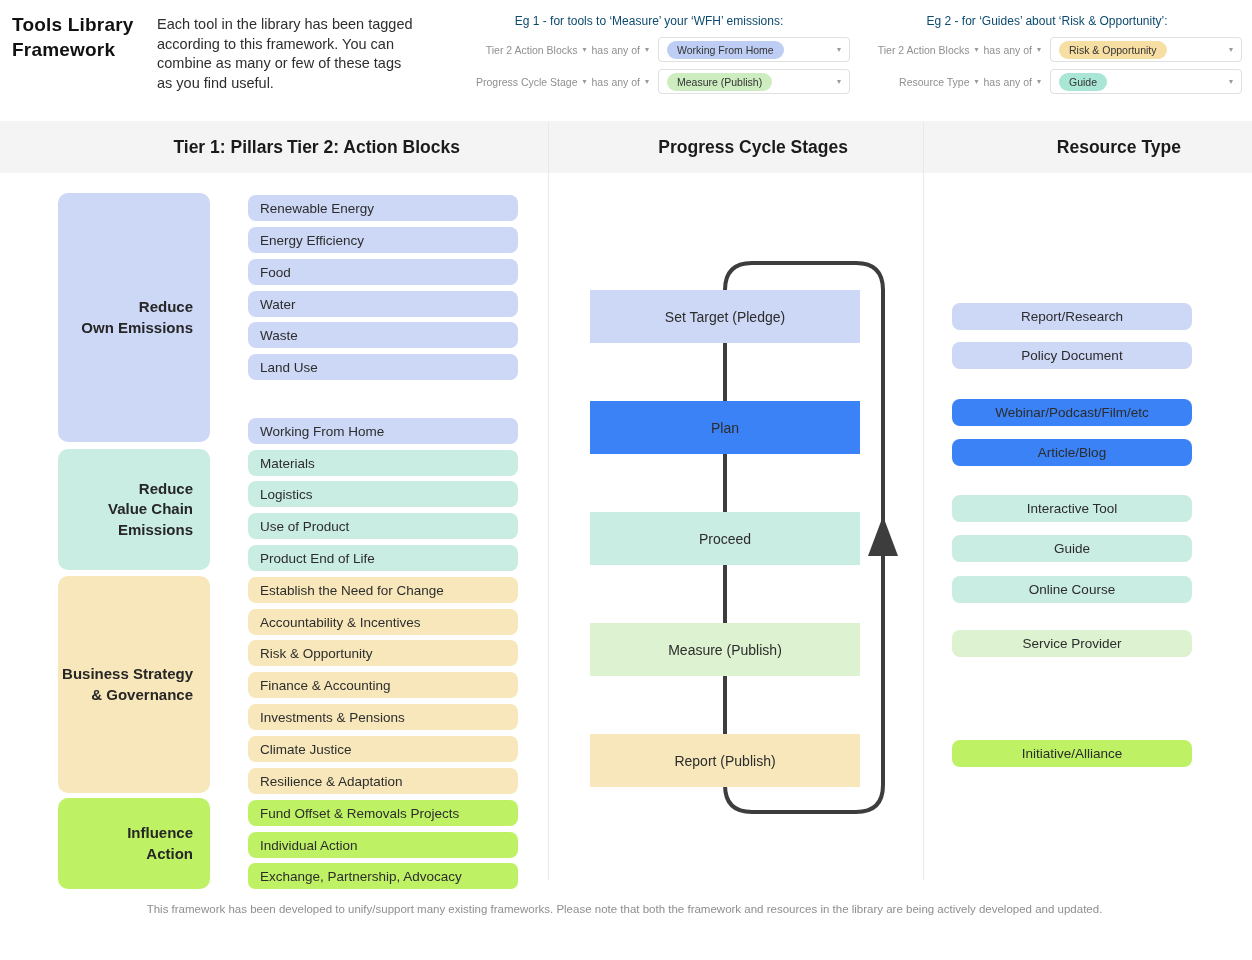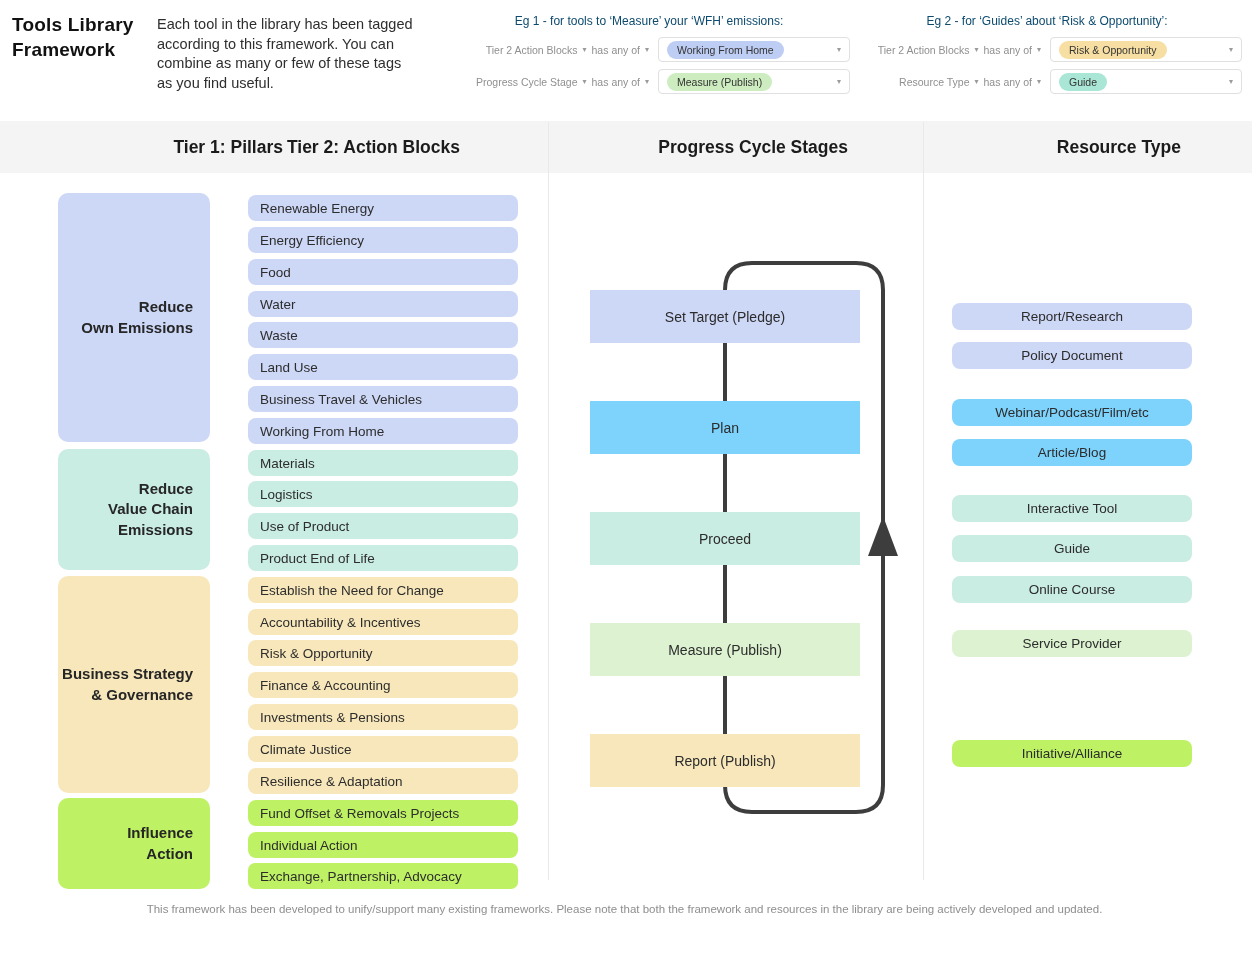--- a/index.html
+++ b/index.html
@@ -36,21 +36,21 @@
   .t2pill{position:absolute;left:248px;width:270px;height:26px;border-radius:8px;display:flex;align-items:center;padding-left:12px;box-sizing:border-box;font-size:13.5px;color:#2d2d2d;white-space:nowrap;z-index:1;}
 
   
   .stage{position:absolute;left:590px;width:270px;height:53px;border-radius:0;display:flex;align-items:center;justify-content:center;font-size:14px;font-weight:500;color:#2c2c2c;z-index:2;}
 
   
   .rpill{position:absolute;left:952px;width:240px;height:27px;border-radius:8px;display:flex;align-items:center;justify-content:center;font-size:13.5px;color:#2c2c2c;z-index:1;}
 
   
   .c-peri{background:#cdd7f6;}
-  .c-lblue{background:#7dd3fc;}
+  .c-lblue{background:#3b82f6;}
   .c-mint{background:#c9ece3;}
   .c-lgreen{background:#dcf2d0;}
   .c-yellow{background:#f7e7bb;}
   .c-pink{background:#bef264;}
 
   
   .cycle{position:absolute;left:0;top:0;width:1252px;height:960px;z-index:1;pointer-events:none;}
 
   
   .footer{position:absolute;left:0;top:903px;width:1249px;text-align:center;font-size:11.5px;color:#8e8e8e;}
@@ -141,21 +141,20 @@
     <span>Influence</span>
     <span>Action</span>
   </div>
 
   <div class="t2pill c-peri" style="top:195px;">Renewable Energy</div>
   <div class="t2pill c-peri" style="top:227px;text-align:center;">Energy Efficiency</div>
   <div class="t2pill c-peri" style="top:259px;">Food</div>
   <div class="t2pill c-peri" style="top:291px;">Water</div>
   <div class="t2pill c-peri" style="top:322px;">Waste</div>
   <div class="t2pill c-peri" style="top:354px;">Land Use</div>
-  <div class="t2pill c-peri" style="top:386px;">Business Travel &amp; Vehicles</div>
   <div class="t2pill c-peri" style="top:418px;">Working From Home</div>
 
   <div class="t2pill c-mint" style="top:450px;">Materials</div>
   <div class="t2pill c-mint" style="top:481px;">Logistics</div>
   <div class="t2pill c-mint" style="top:513px;">Use of Product</div>
   <div class="t2pill c-mint" style="top:545px;">Product End of Life</div>
 
   <div class="t2pill c-yellow" style="top:577px;">Establish the Need for Change</div>
   <div class="t2pill c-yellow" style="top:609px;">Accountability &amp; Incentives</div>
   <div class="t2pill c-yellow" style="top:640px;">Risk &amp; Opportunity</div>

